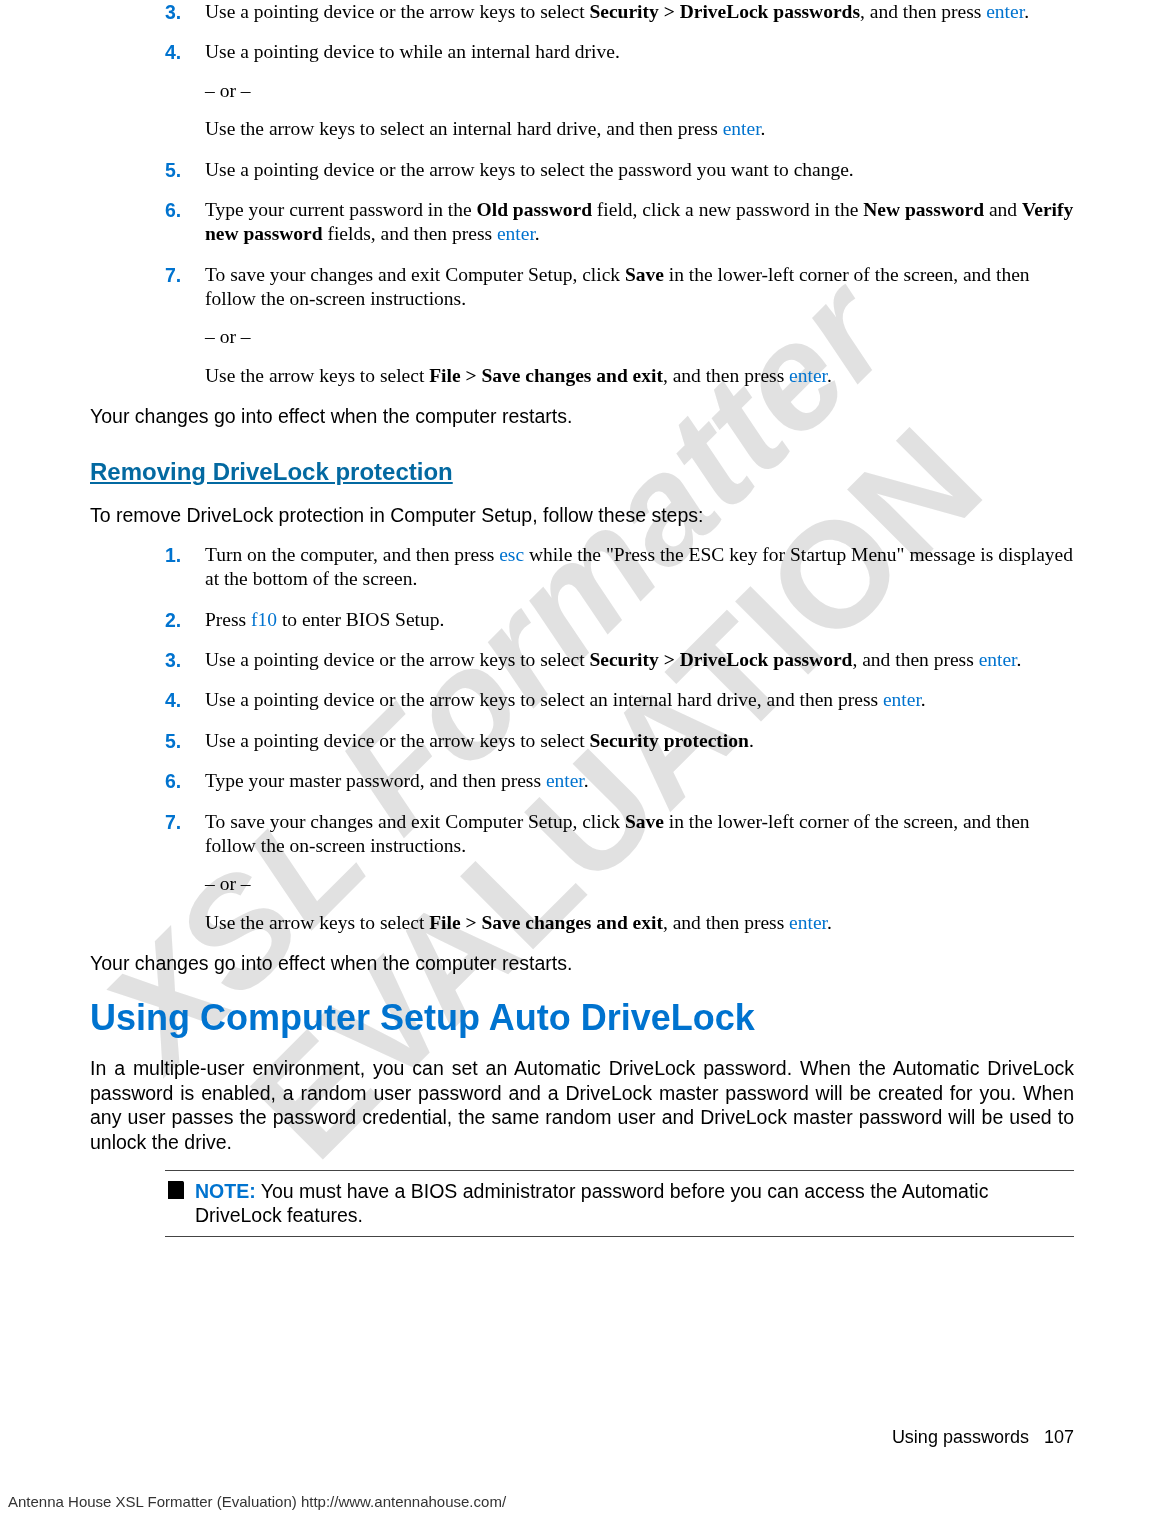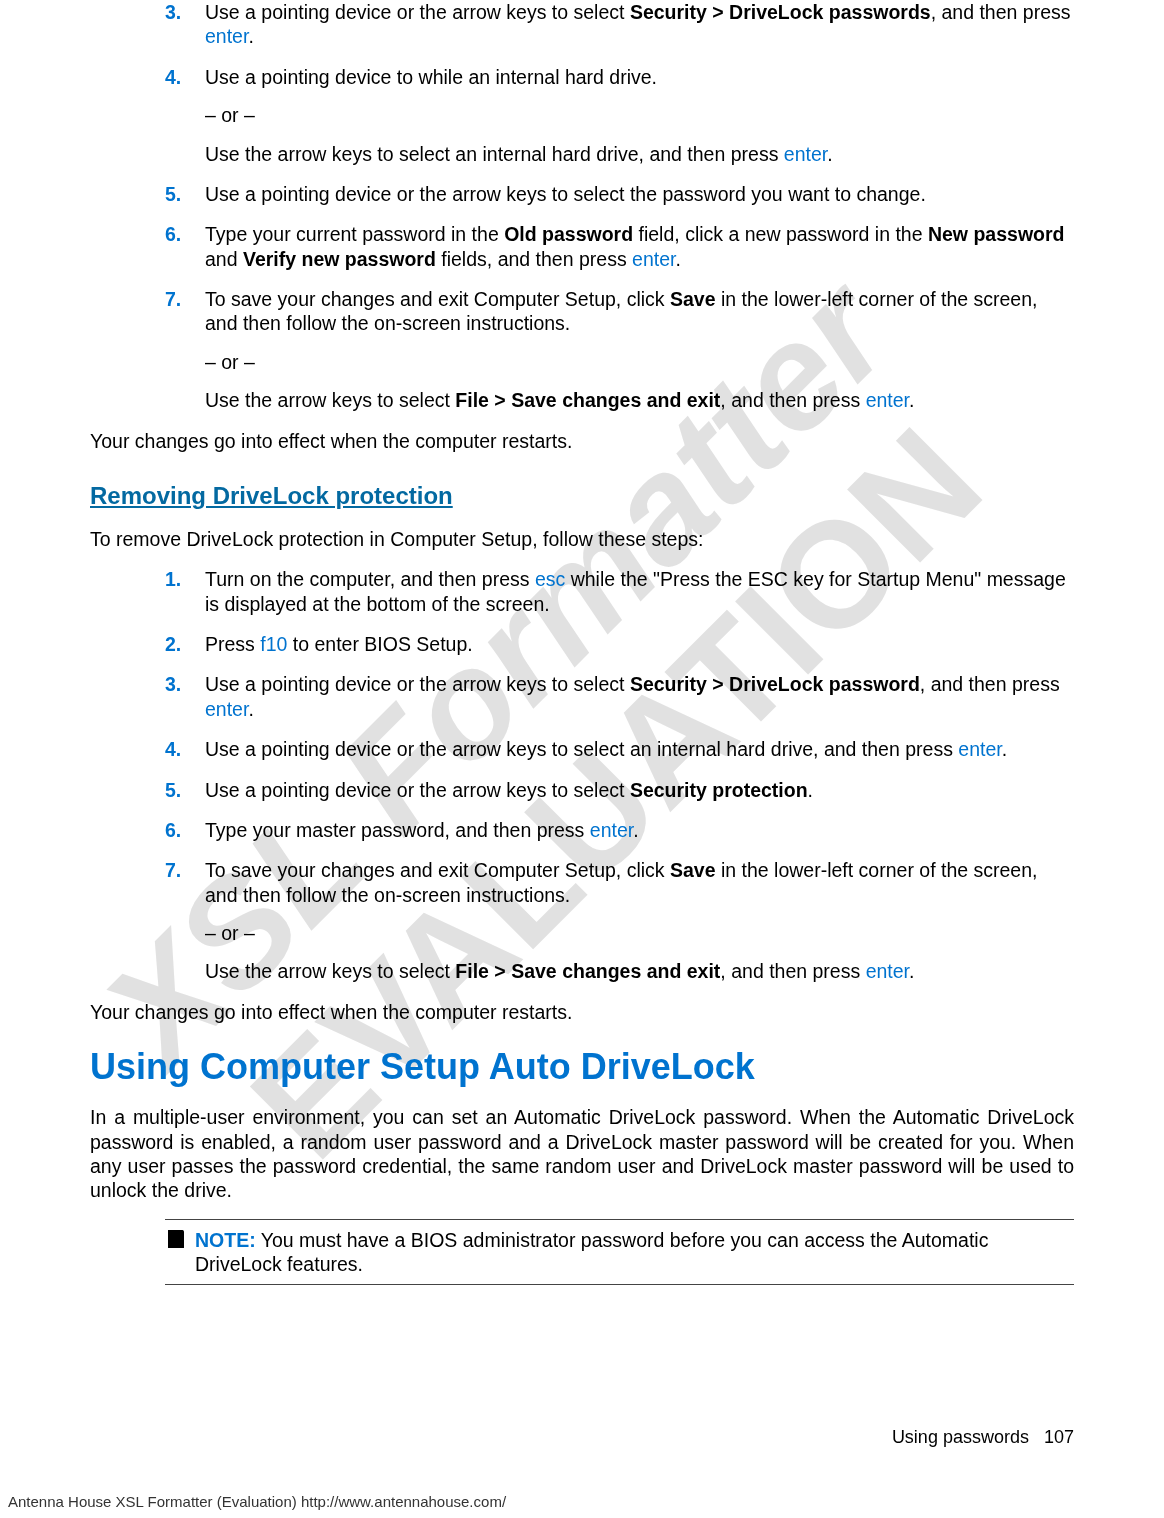--- a/index.html
+++ b/index.html
@@ -30,20 +30,21 @@
     margin-bottom: 16px;
   }
   .ol-num {
     width: 40px;
     flex: 0 0 40px;
     color: #0073cf;
     font-weight: bold;
   }
   .ol-body {
     flex: 1;
+    font-family: Liberation Serif, serif;
   }
   .ol-body p {
     margin: 0 0 14px 0;
   }
   .ol-body p:last-child { margin-bottom: 0; }
   .indent-body {
     margin-left: 75px;
   }
   .heading-h3 {
     color: #0369a1;

